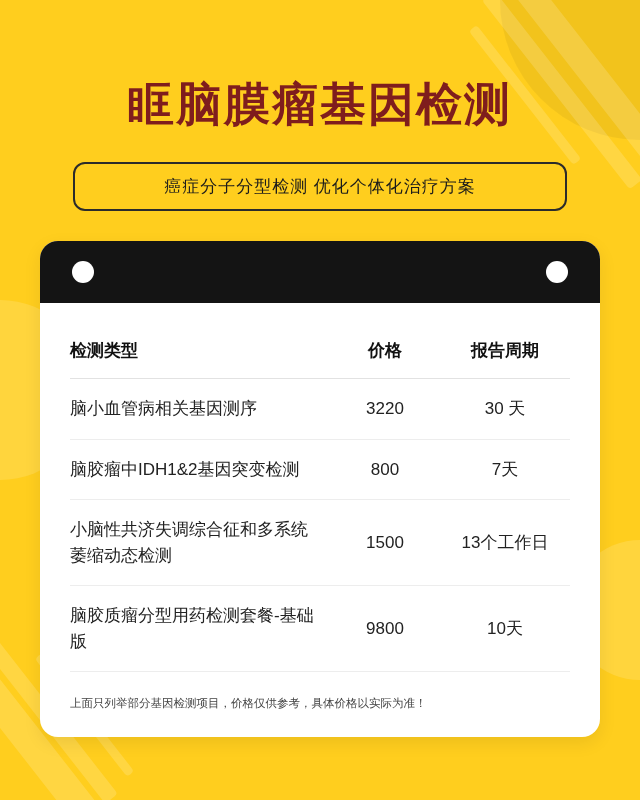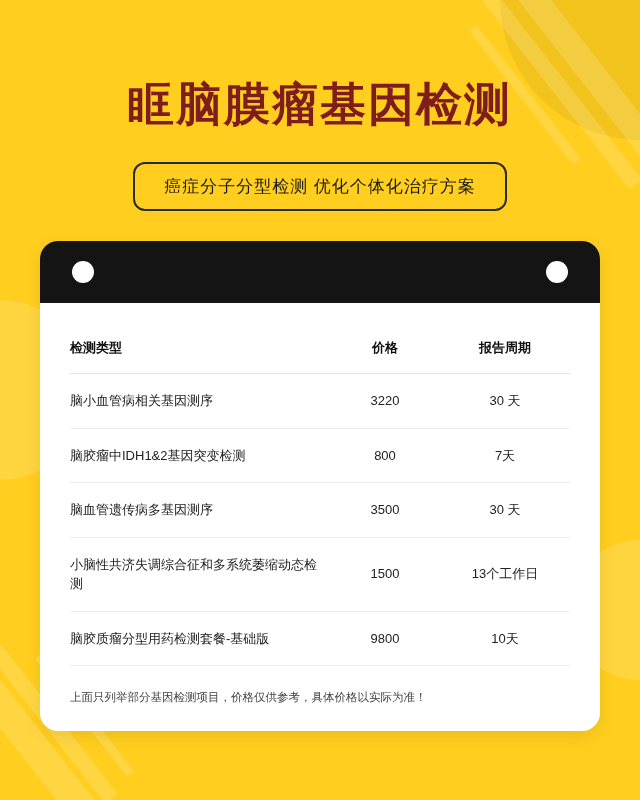--- a/index.html
+++ b/index.html
@@ -48,21 +48,21 @@
     font-weight: bold;
     color: #7f1d1d;
     letter-spacing: 2px;
     padding-top: 48px;
     line-height: 1.2;
     margin-top: 29px;
   }
 
   .subtitle-wrap {
     margin: 30px auto 0;
-    width: 374px;
+    width: 494px;
     border: 2px solid #2b2b2b;
     border-radius: 12px;
     padding: 11px 0;
     text-align: center;
   }
   .subtitle {
     font-size: 17px;
     color: #1b1b1b;
     letter-spacing: 1px;
   }
@@ -86,29 +86,29 @@
   .dot {
     width: 22px; height: 22px;
     border-radius: 50%;
     background: #ffffff;
   }
 
   .table { padding: 30px 30px 10px; }
   table { width: 100%; border-collapse: collapse; }
   th {
     text-align: left;
-    font-size: 13px;
+    font-size: 17px;
     font-weight: bold;
     color: #111;
     padding: 6px 0 16px;
     border-bottom: 1px solid #e2e2e2;
   }
   th.c, td.c { text-align: center; }
   td {
-    font-size: 13px;
+    font-size: 17px;
     color: #222;
     padding: 17px 0;
     border-bottom: 1px solid #ededed;
     line-height: 1.5;
   }
   td.name { width: 52%; padding-right: 10px; }
   td.price { width: 22%; }
   td.period { width: 26%; }
   tr:last-child td { border-bottom: 1px solid #ededed; }
 
@@ -161,25 +161,20 @@
             <td class="name">脑小血管病相关基因测序</td>
             <td class="price c">3220</td>
             <td class="period c">30 天</td>
           </tr>
           <tr>
             <td class="name">脑胶瘤中IDH1&amp;2基因突变检测</td>
             <td class="price c">800</td>
             <td class="period c">7天</td>
           </tr>
           <tr>
-            <td class="name">脑血管遗传病多基因测序</td>
-            <td class="price c">3500</td>
-            <td class="period c">30 天</td>
-          </tr>
-          <tr>
             <td class="name">小脑性共济失调综合征和多系统萎缩动态检测</td>
             <td class="price c">1500</td>
             <td class="period c">13个工作日</td>
           </tr>
           <tr>
             <td class="name">脑胶质瘤分型用药检测套餐-基础版</td>
             <td class="price c">9800</td>
             <td class="period c">10天</td>
           </tr>
         </tbody>

